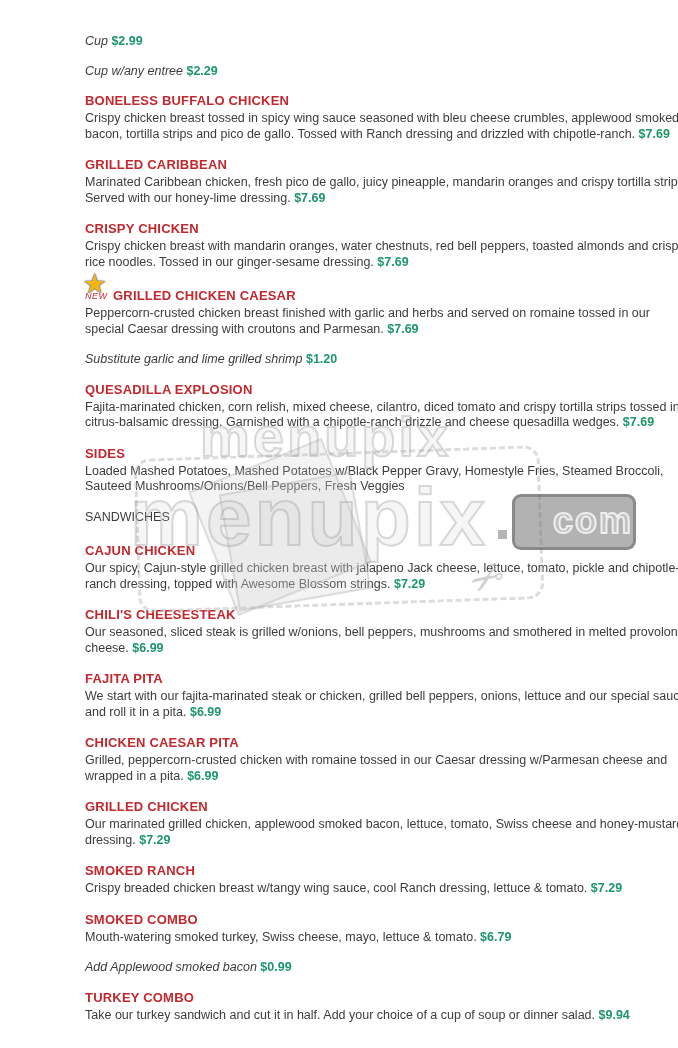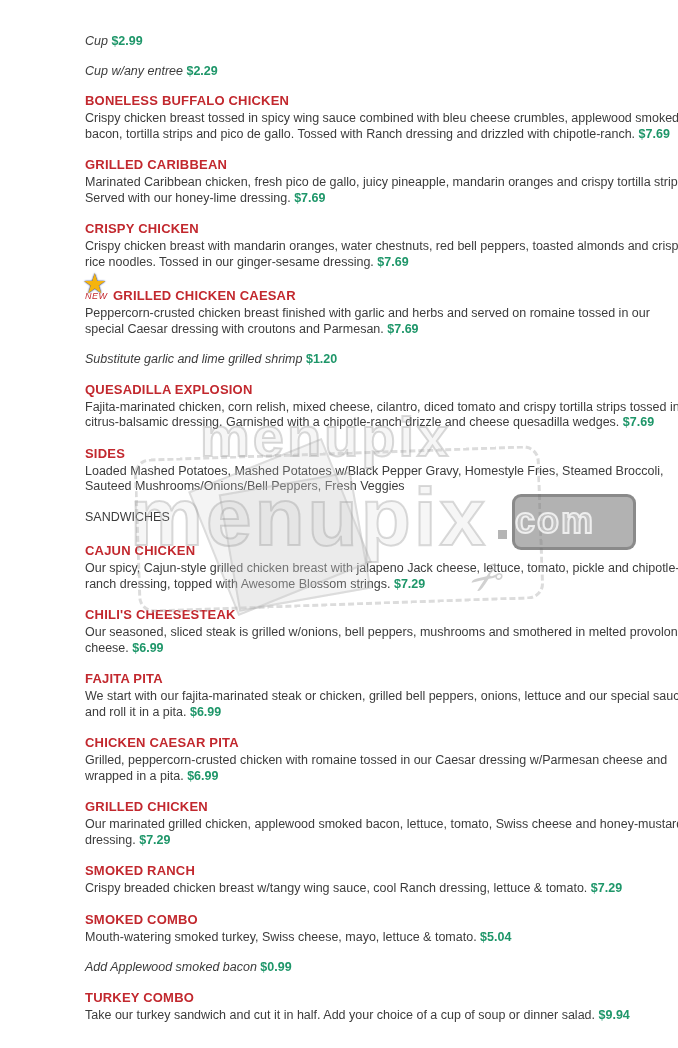--- a/index.html
+++ b/index.html
@@ -83,21 +83,21 @@
     position:absolute; left:370px; top:112px;
     width:9px; height:9px;
     background:rgba(120,120,120,0.55);
   }
   .wm-com-box {
     position:absolute; left:384px; top:76px;
     width:118px; height:50px;
     background:rgba(115,115,115,0.55);
     border:3px solid rgba(90,90,90,0.45);
     border-radius:9px;
-    text-align:left;
+    text-align:right;
   }
   .wm-com-box span {
     font-size:36px; line-height:48px; font-weight:bold;
     color:rgba(245,245,245,0.25);
     -webkit-text-stroke:2px rgba(255,255,255,0.75);
     letter-spacing:2px;
   }
   .wm-coupon {
     position:absolute; left:8px; top:34px;
     width:400px; height:148px;
@@ -134,21 +134,21 @@
   </div>
   <div class="wm-scissors">✂</div>
 </div>
 
 <main class="menu">
   <div id="menu-entries">
       <div class="note"><span>Cup</span> <span class="price">$2.99</span></div>
       <div class="note"><span>Cup w/any entree</span> <span class="price">$2.29</span></div>
       <div class="entry">
         <div class="item-heading"><span>BONELESS BUFFALO CHICKEN</span></div>
-        <div class="item-desc"><span>Crispy chicken breast tossed in spicy wing sauce combined with bleu cheese crumbles, applewood smoked bacon, tortilla strips and pico de gallo. Tossed with Ranch dressing and drizzled with chipotle-ranch.</span> <span class="price">$7.69</span></div>
+        <div class="item-desc"><span>Crispy chicken breast tossed in spicy wing sauce seasoned with bleu cheese crumbles, applewood smoked bacon, tortilla strips and pico de gallo. Tossed with Ranch dressing and drizzled with chipotle-ranch.</span> <span class="price">$7.69</span></div>
       </div>
       <div class="entry">
         <div class="item-heading"><span>GRILLED CARIBBEAN</span></div>
         <div class="item-desc"><span>Marinated Caribbean chicken, fresh pico de gallo, juicy pineapple, mandarin oranges and crispy tortilla strips. Served with our honey-lime dressing.</span> <span class="price">$7.69</span></div>
       </div>
       <div class="entry">
         <div class="item-heading"><span>CRISPY CHICKEN</span></div>
         <div class="item-desc"><span>Crispy chicken breast with mandarin oranges, water chestnuts, red bell peppers, toasted almonds and crispy rice noodles. Tossed in our ginger-sesame dressing.</span> <span class="price">$7.69</span></div>
       </div>
       <div class="entry">
@@ -184,21 +184,21 @@
       <div class="entry">
         <div class="item-heading"><span>GRILLED CHICKEN</span></div>
         <div class="item-desc"><span>Our marinated grilled chicken, applewood smoked bacon, lettuce, tomato, Swiss cheese and honey-mustard dressing.</span> <span class="price">$7.29</span></div>
       </div>
       <div class="entry">
         <div class="item-heading"><span>SMOKED RANCH</span></div>
         <div class="item-desc"><span>Crispy breaded chicken breast w/tangy wing sauce, cool Ranch dressing, lettuce &amp; tomato.</span> <span class="price">$7.29</span></div>
       </div>
       <div class="entry">
         <div class="item-heading"><span>SMOKED COMBO</span></div>
-        <div class="item-desc"><span>Mouth-watering smoked turkey, Swiss cheese, mayo, lettuce &amp; tomato.</span> <span class="price">$5.04</span></div>
+        <div class="item-desc"><span>Mouth-watering smoked turkey, Swiss cheese, mayo, lettuce &amp; tomato.</span> <span class="price">$6.79</span></div>
       </div>
       <div class="note"><span>Add Applewood smoked bacon</span> <span class="price">$0.99</span></div>
       <div class="entry">
         <div class="item-heading"><span>TURKEY COMBO</span></div>
         <div class="item-desc"><span>Take our turkey sandwich and cut it in half. Add your choice of a cup of soup or dinner salad.</span> <span class="price">$9.94</span></div>
       </div>
     </div>
 </main>
 
 </body></html>

